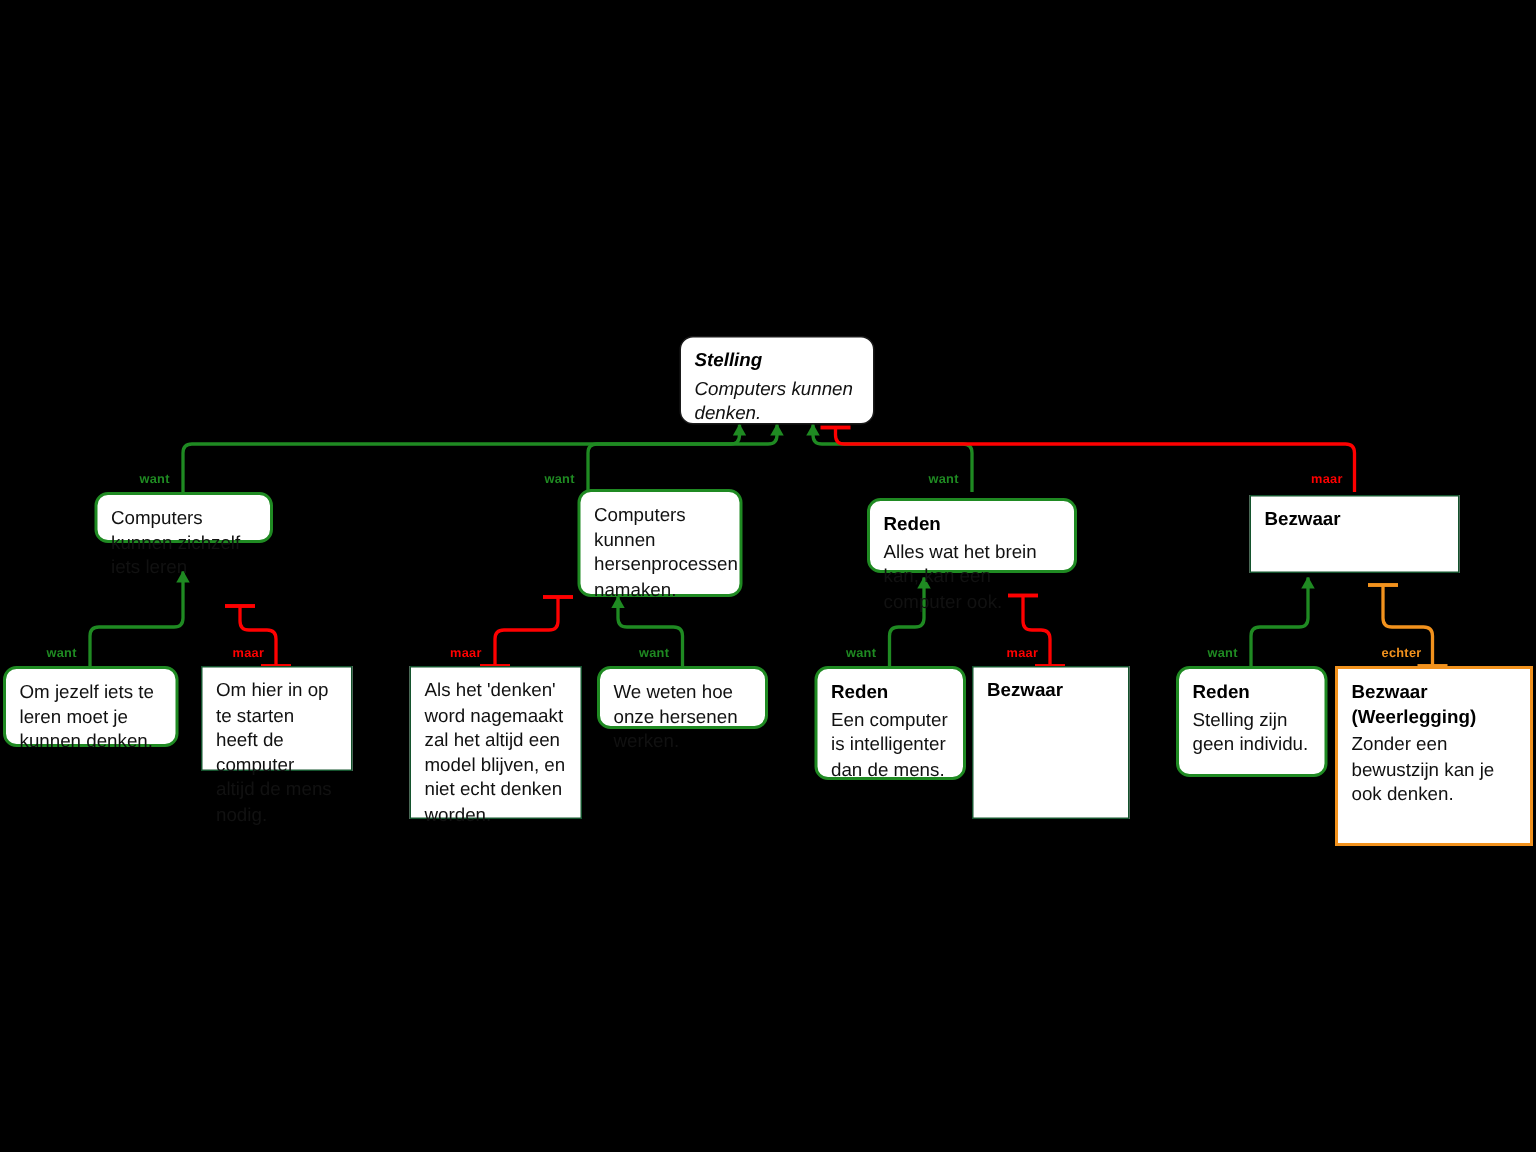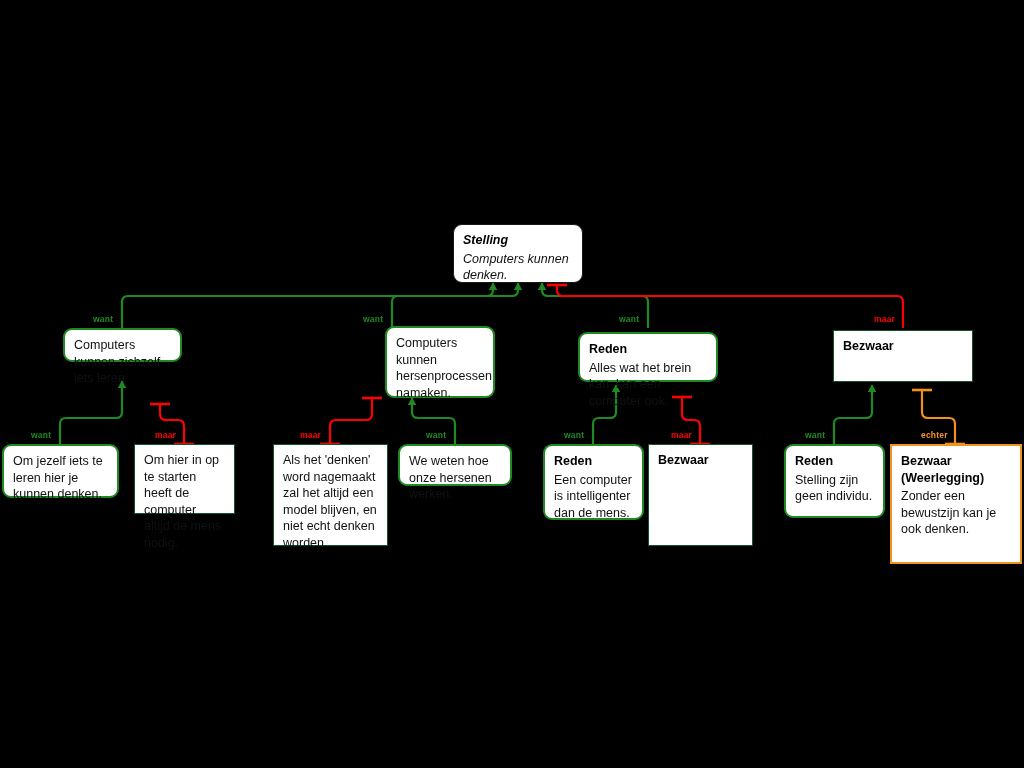--- a/index.html
+++ b/index.html
@@ -172,21 +172,21 @@
   <div class="node support" style="left:578px; top:332px; width:140px; height:50px;">
     <span class="ntitle">Reden</span>
     <span class="nbody">Alles wat het brein kan, kan een computer ook.</span>
   </div>
 
   <div class="node object" style="left:833px; top:330px; width:140px; height:52px;">
     <span class="ntitle">Bezwaar</span>
   </div>
 
   <div class="node support" style="left:2px; top:444px; width:117px; height:54px;">
-    <span class="nbody">Om jezelf iets te leren hier je kunnen denken.</span>
+    <span class="nbody">Om jezelf iets te leren moet je kunnen denken.</span>
   </div>
 
   <div class="node object" style="left:134px; top:444px; width:101px; height:70px;">
     <span class="nbody">Om hier in op te starten heeft de computer altijd de mens nodig.</span>
   </div>
 
   <div class="node object" style="left:273px; top:444px; width:115px; height:102px;">
     <span class="nbody">Als het 'denken' word nagemaakt zal het altijd een model blijven, en niet echt denken worden.</span>
   </div>
 

